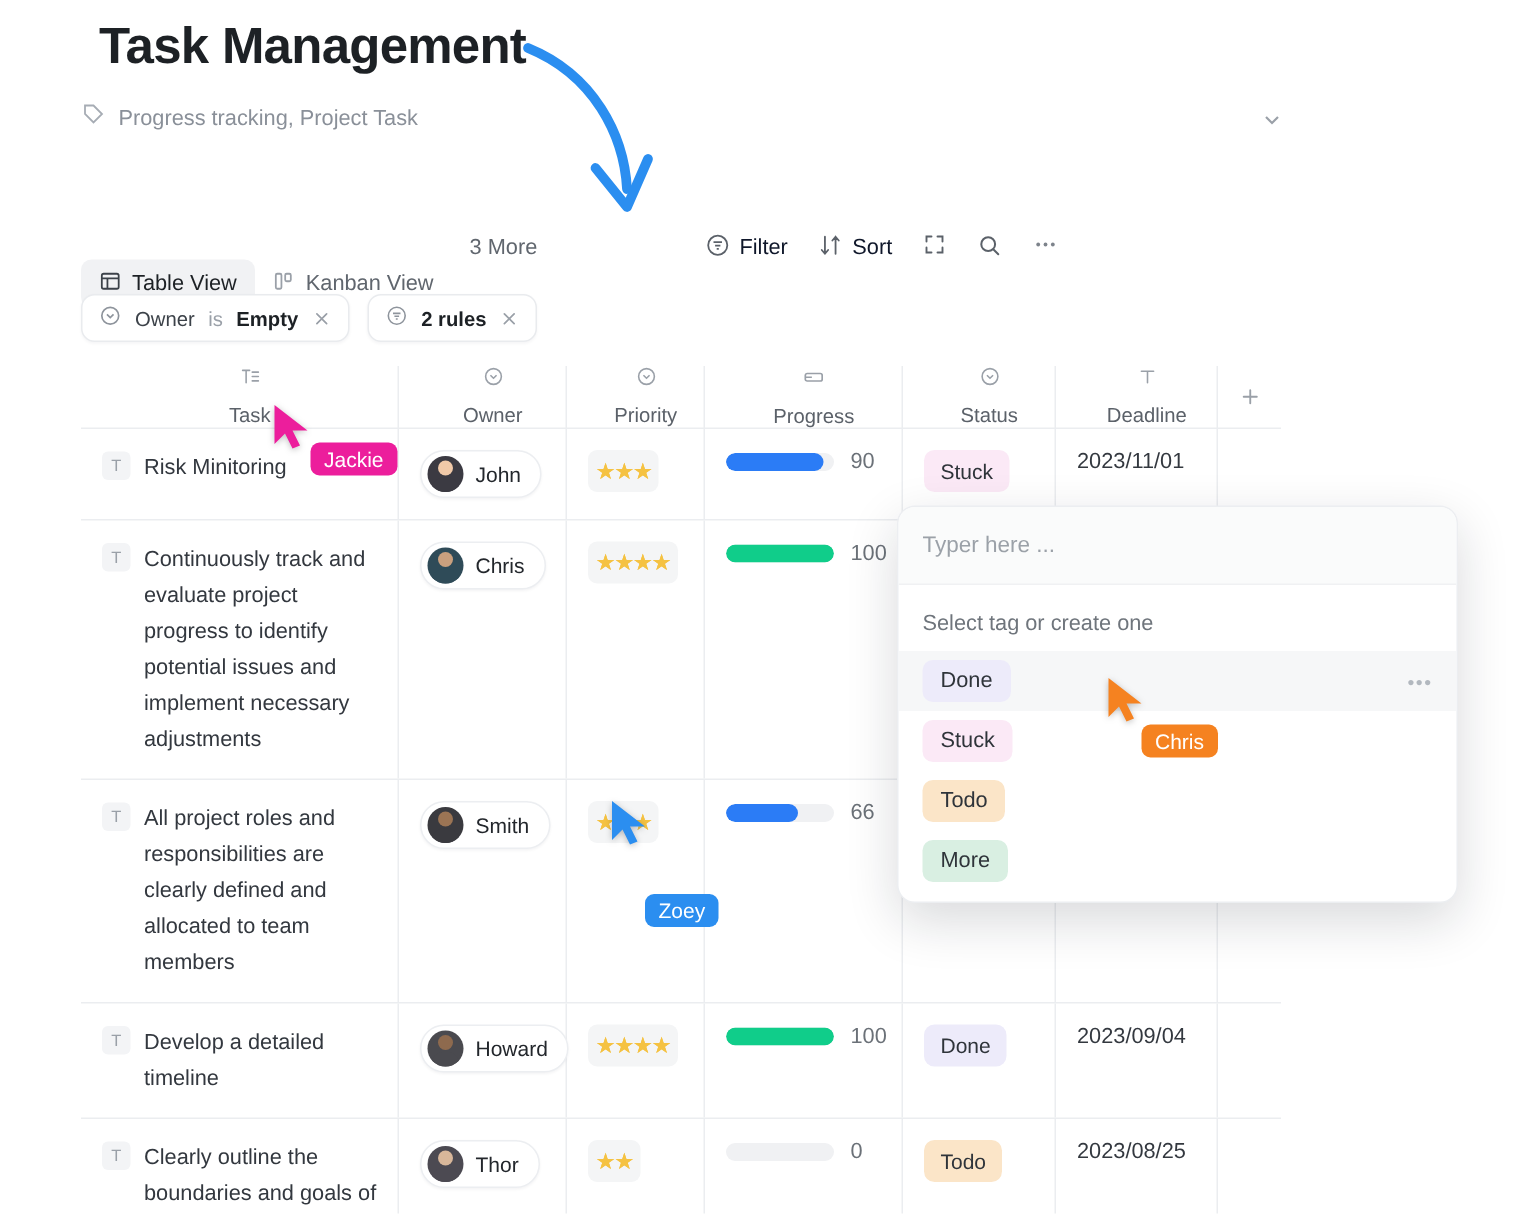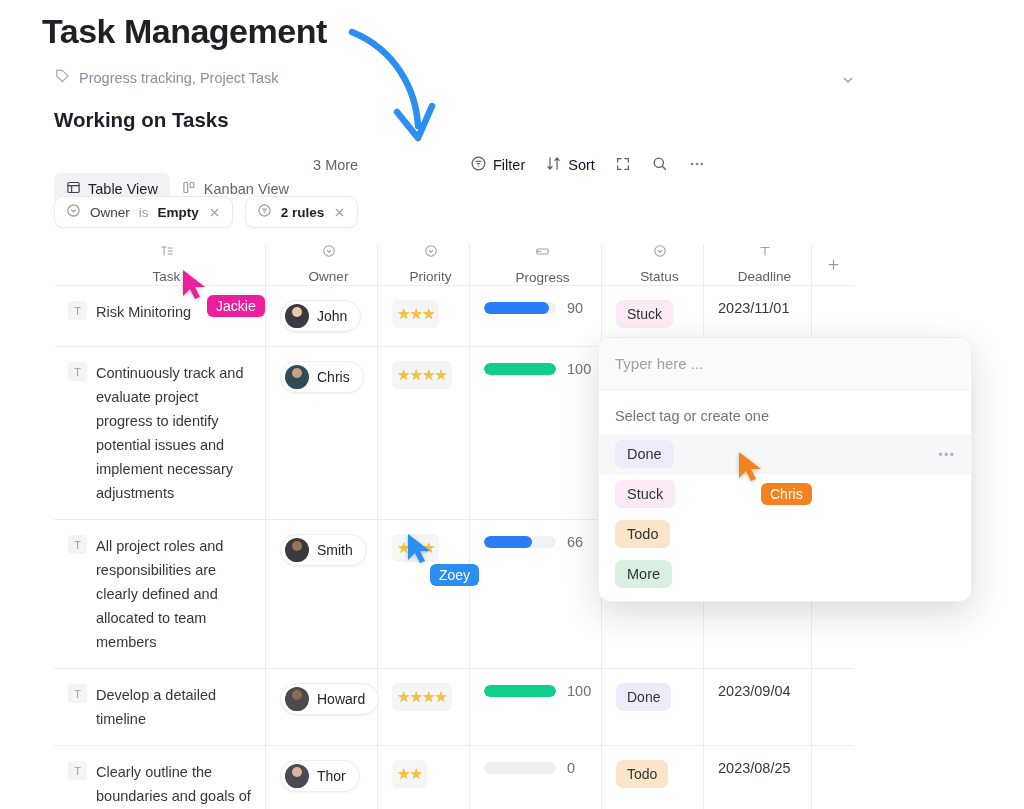--- a/index.html
+++ b/index.html
@@ -7,21 +7,21 @@
     width: 1024px; height: 809px;
     background: #ffffff;
     font-family: "Liberation Sans", sans-serif;
     color: #1f2328;
     overflow: hidden;
   }
   .page { position: relative; width: 1024px; height: 809px; }
 
   
   .title {
-    position: absolute; left: 42px; top: 12px;
+    position: absolute; left: 66px; top: 12px;
     font-size: 34px; font-weight: bold; letter-spacing: -0.5px;
     color: #1d2125;
   }
   .subtitle-row {
     position: absolute; left: 54px; top: 68px;
     display: flex; align-items: center; gap: 9px;
     width: 800px;
   }
   .subtitle-text { font-size: 14.5px; color: #8a9099; }
   .chevron-top {
@@ -203,21 +203,20 @@
     </span>
     <span class="subtitle-text">Progress tracking, Project Task</span>
   </div>
 
   <span class="chevron-top">
     <svg width="16" height="16" viewBox="0 0 24 24" fill="none" stroke="#9aa0a8" stroke-width="2.2">
       <path d="M6 9l6 6 6-6"></path>
     </svg>
   </span>
 
-  <div class="section-title">Working on Tasks</div>
 
   <div class="arrow-ann">
     <svg width="100" height="130" viewBox="0 0 100 130" fill="none">
       <path d="M8 8 C52 26, 72 66, 74 102" stroke="#2b8ef0" stroke-width="6.5" stroke-linecap="round"></path>
       <path d="M53 88 L74 114 L88 82" stroke="#2b8ef0" stroke-width="6.5" stroke-linecap="round" stroke-linejoin="round" fill="none"></path>
     </svg>
   </div>
 
   <div class="toolbar">
     <div class="view-tab active">
@@ -564,21 +563,21 @@
         <path d="M3 2 L3 28 L10 21 L15 31 L20 29 L15 19 L25 19 Z" fill="#ec1e9c"></path>
       </svg>
   </div>
   <div class="cur-label" style="left:207px; top:295px; background:#ec1e9c;">Jackie</div>
 
   <div class="cursor" style="left:405px; top:532px;">
     <svg width="30" height="34" viewBox="0 0 30 34">
         <path d="M3 2 L3 28 L10 21 L15 31 L20 29 L15 19 L25 19 Z" fill="#2b8ef0"></path>
       </svg>
   </div>
-  <div class="cur-label" style="left:430px; top:564px; background:#2b8ef0;">Zoey</div>
+  <div class="cur-label" style="left:430px; top:596px; background:#2b8ef0;">Zoey</div>
 
   <div class="cursor" style="left:736px; top:450px;">
     <svg width="30" height="34" viewBox="0 0 30 34">
         <path d="M3 2 L3 28 L10 21 L15 31 L20 29 L15 19 L25 19 Z" fill="#f58220"></path>
       </svg>
   </div>
   <div class="cur-label" style="left:761px; top:483px; background:#f58220;">Chris</div>
 
 </div>
 

